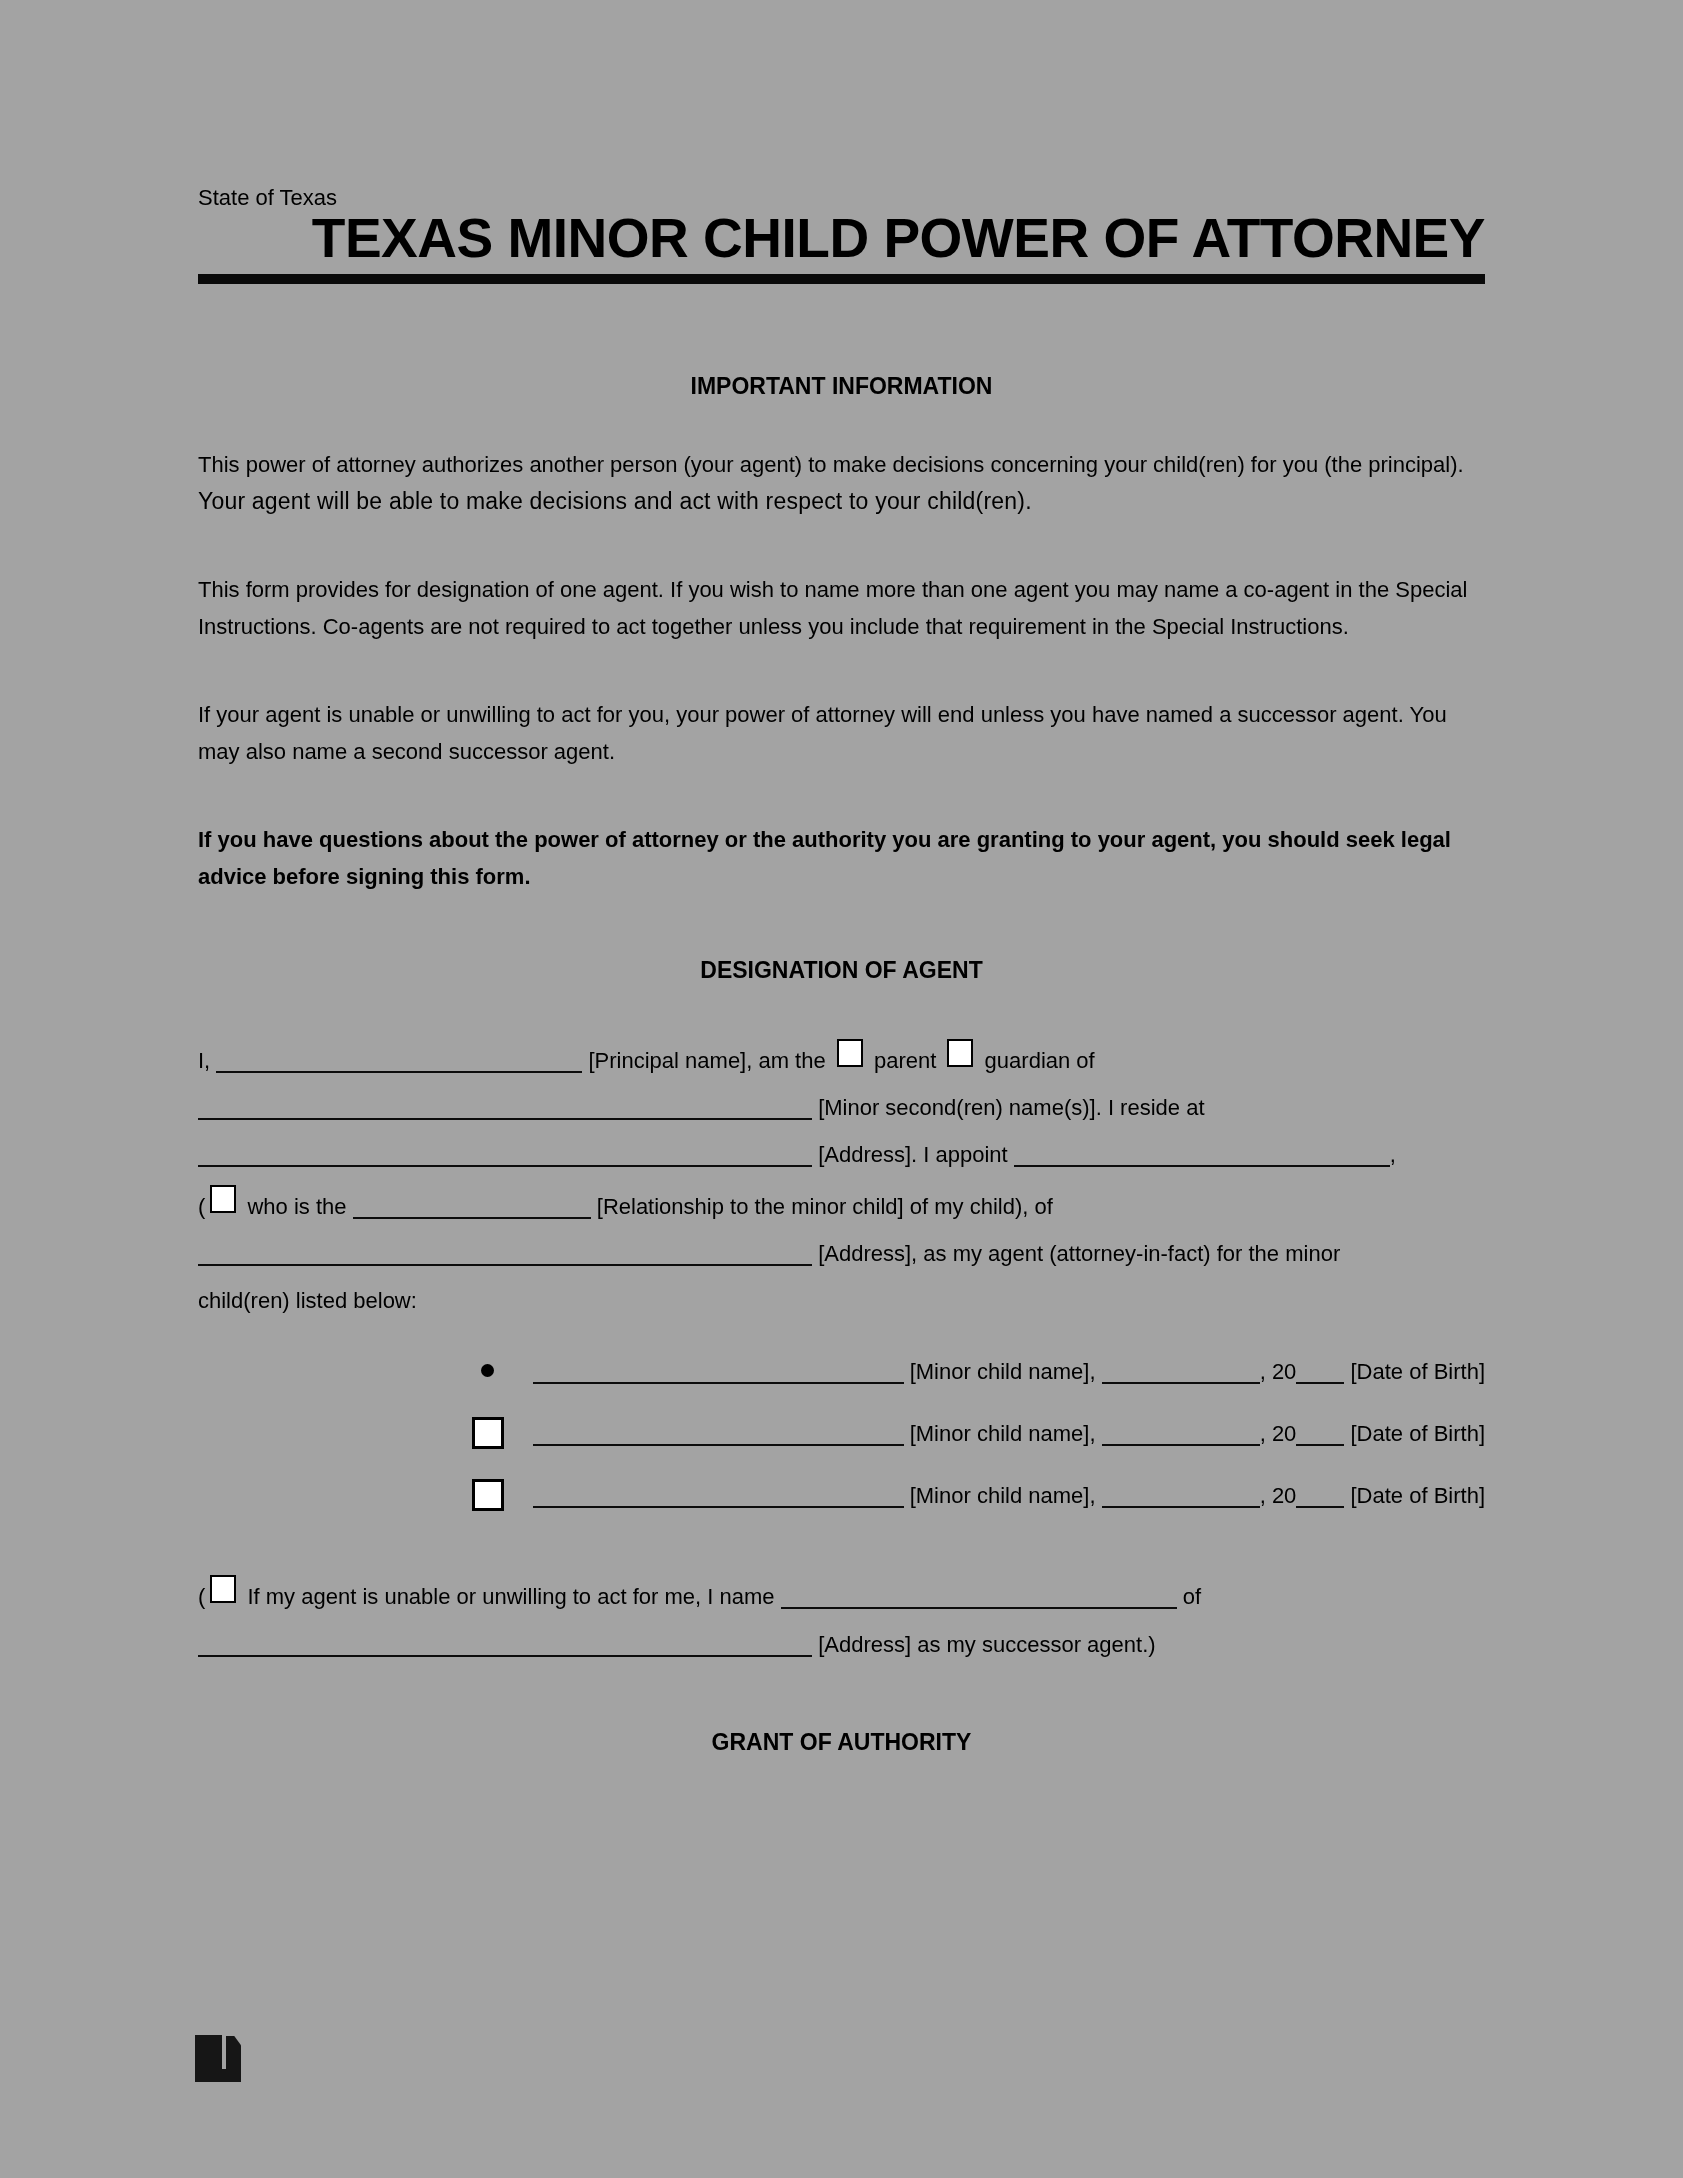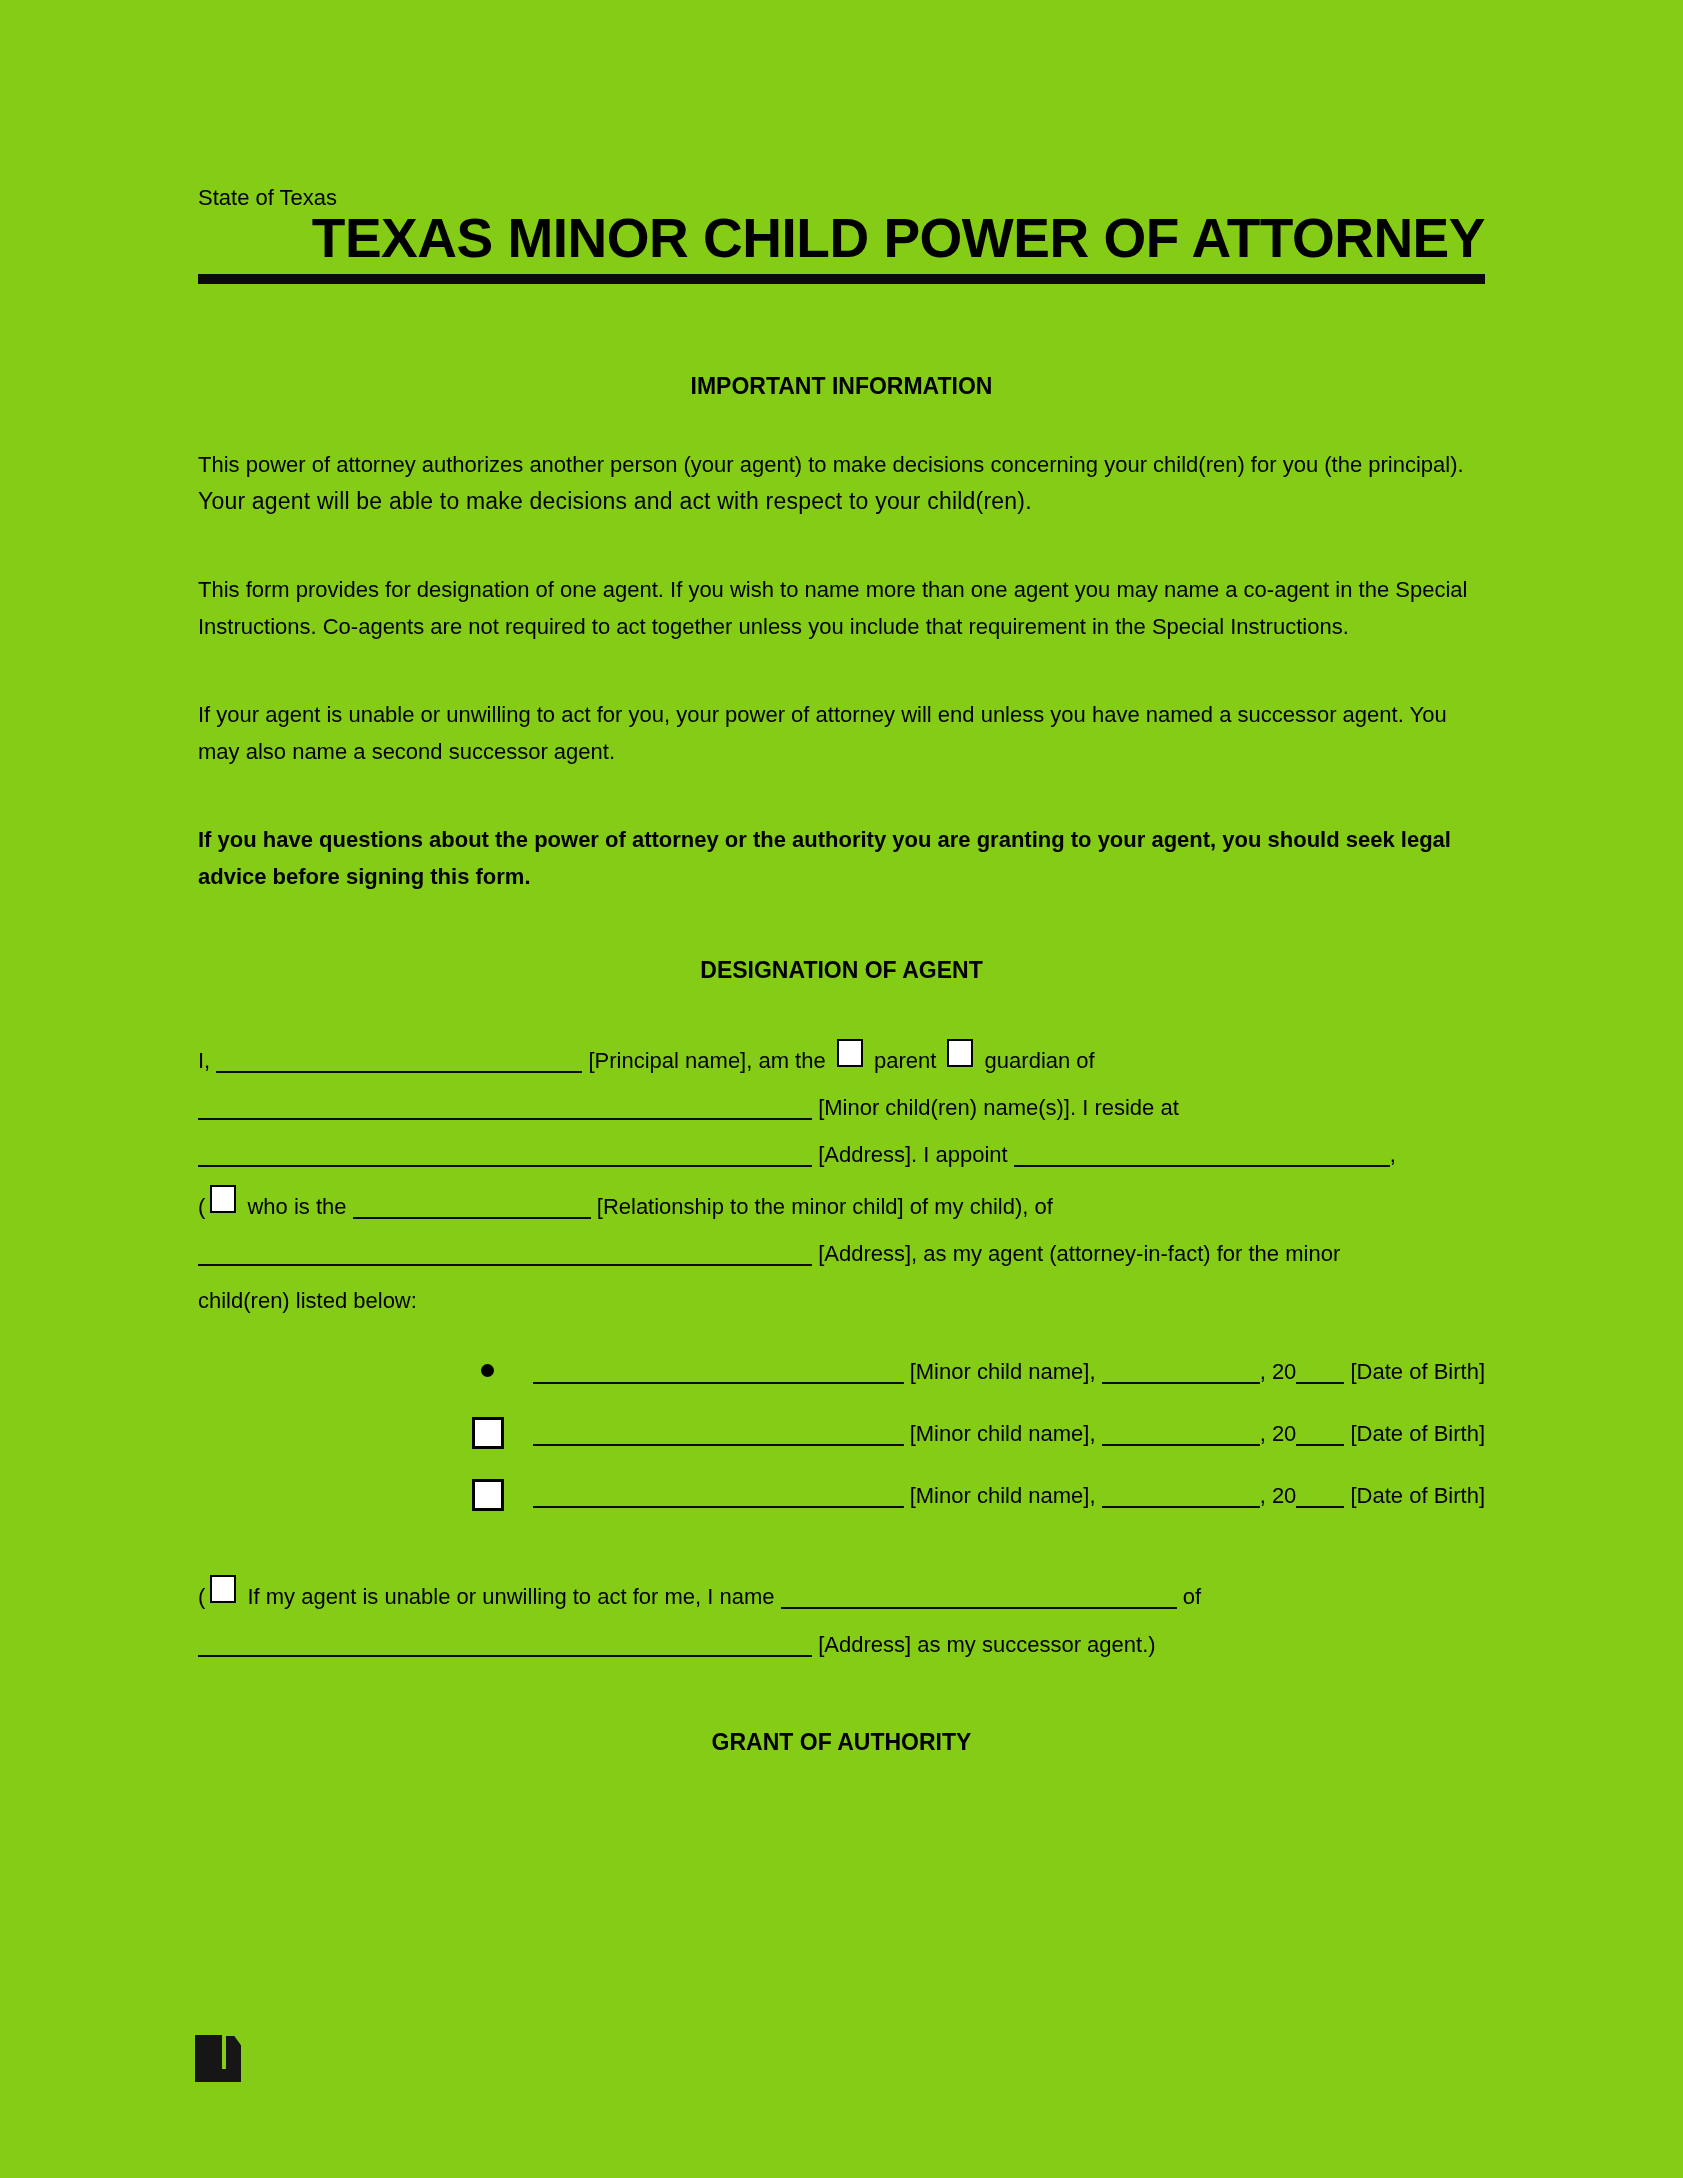--- a/index.html
+++ b/index.html
@@ -1,19 +1,19 @@
 <!DOCTYPE html>
 <html><head>
 <meta charset="utf-8">
 <style>
   html,body{margin:0;padding:0;background:#fff;}
   .page{
     position:relative;
     width:1683px;height:2178px;
-    background:#84cc16;
+    background:#a3a3a3;
     font-family:"Liberation Sans", sans-serif;
     color:#000;
     overflow:hidden;
   }
   .content{position:absolute;left:198px;top:0;width:1287px;}
 
   .state{margin-top:186px;font-size:22px;line-height:24px;}
 
   .title-wrap{text-align:right;}
   .doc-title{
@@ -117,21 +117,21 @@
         <span>I,</span>
         <span class="blank bl-principal"></span>
         <span>[Principal name], am the</span>
         <span class="checkbox"></span>
         <span>parent</span>
         <span class="checkbox"></span>
         <span>guardian of</span>
       </div>
       <div class="fline">
         <span class="blank bl-xl"></span>
-        <span>[Minor child(ren) name(s)]. I reside at</span>
+        <span>[Minor second(ren) name(s)]. I reside at</span>
       </div>
       <div class="fline">
         <span class="blank bl-xl"></span>
         <span>[Address]. I appoint</span>
         <span class="blank bl-appoint"></span><span>,</span>
       </div>
     </div>
 
     <div class="fgroup fgroup2">
       <div class="fline">

